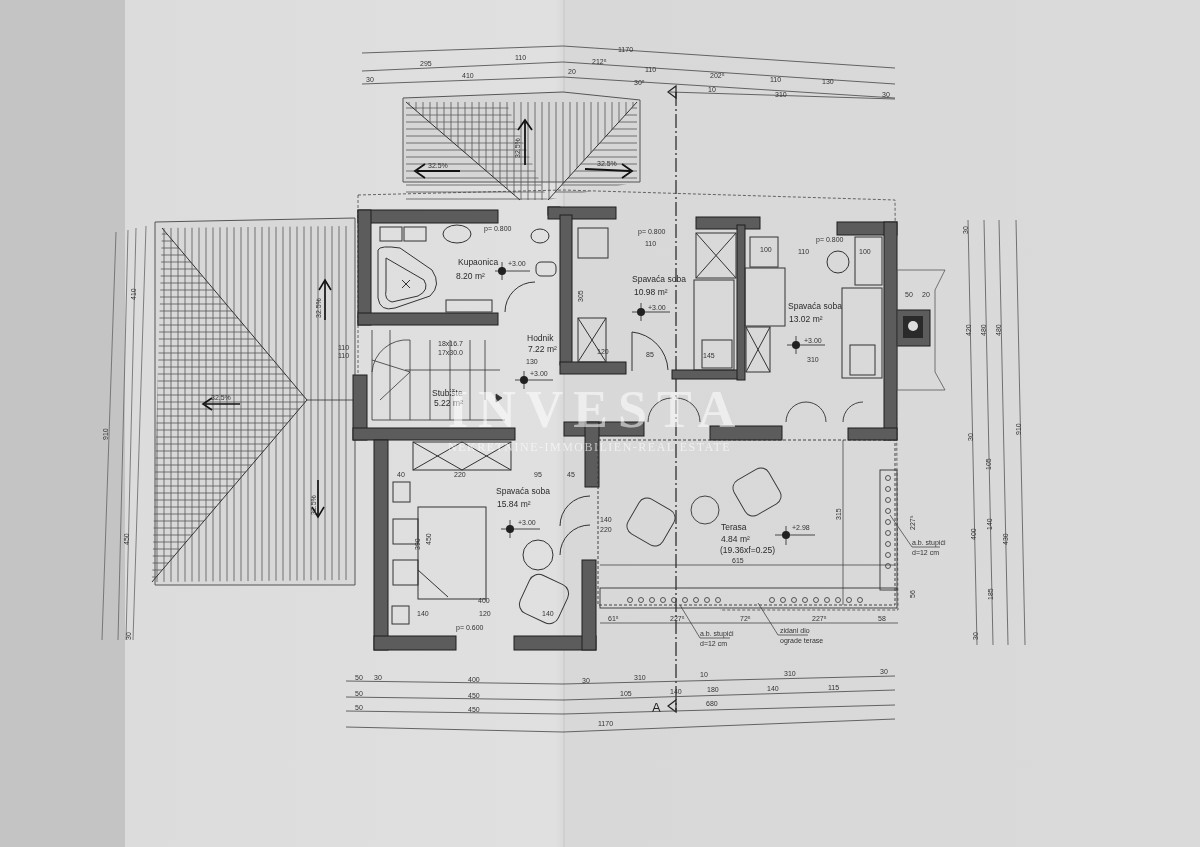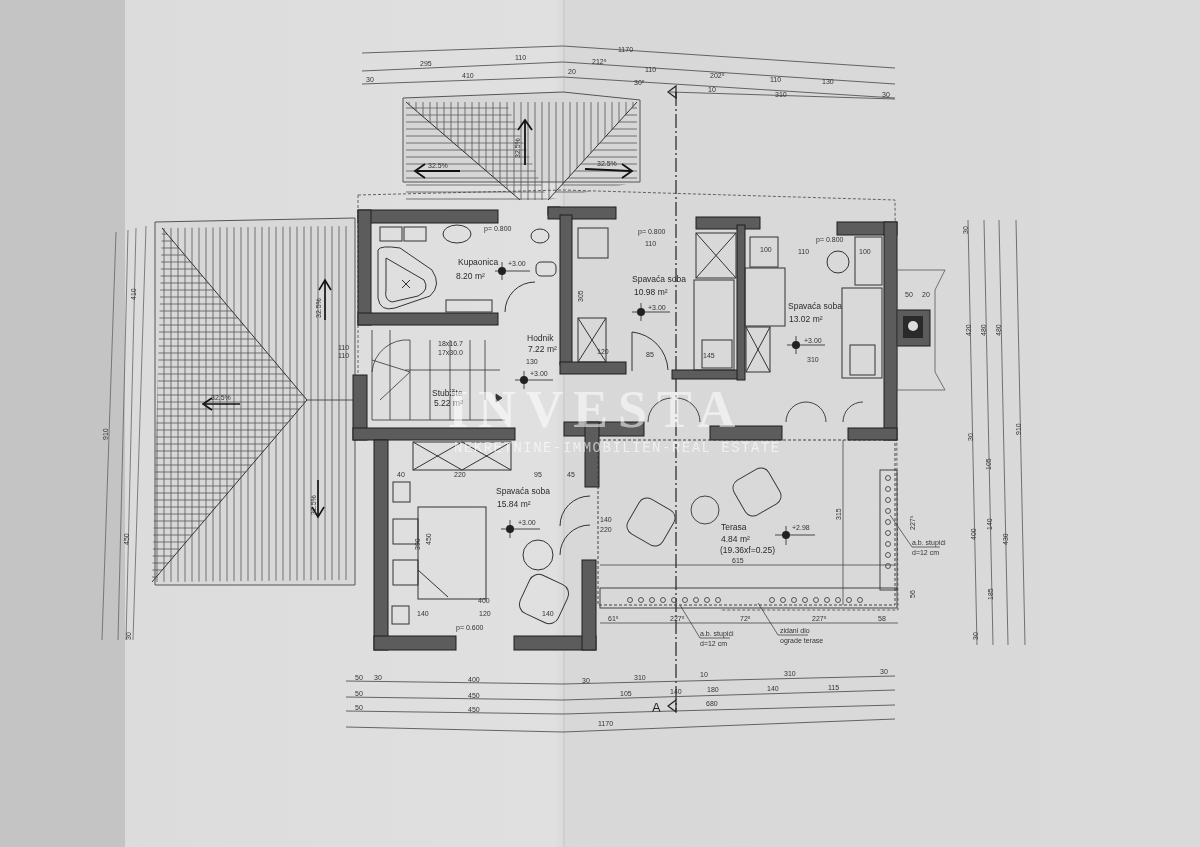--- a/index.html
+++ b/index.html
@@ -5,21 +5,21 @@
   html,body{margin:0;padding:0;}
   body{width:1200px;height:847px;overflow:hidden;background:#c9c9c9;font-family:"Liberation Sans",sans-serif;position:relative;}
   .paper-left{position:absolute;left:0;top:0;width:125px;height:847px;background:#c4c4c4;}
   .paper{position:absolute;left:125px;top:0;width:1075px;height:847px;background:linear-gradient(90deg,#dcdcdc 0%,#e0e0e0 40%,#d8d8d8 41%,#dadada 100%);}
   .fold{position:absolute;left:563px;top:0;width:2px;height:847px;background:#cfcfcf;}
   svg.plan{position:absolute;left:0;top:0;}
   .dim{font-family:"Liberation Sans",sans-serif;font-size:7px;fill:#333;}
   .room{font-family:"Liberation Sans",sans-serif;font-size:8.5px;fill:#2a2a2a;}
   .wm{position:absolute;left:448px;top:380px;width:340px;height:80px;pointer-events:none;}
   .wm-title{position:absolute;left:0;top:0;font-size:52px;font-weight:bold;letter-spacing:10px;color:rgba(255,255,255,0.55);font-family:Liberation Serif, serif;}
-  .wm-sub{position:absolute;left:0;top:60px;font-size:14px;letter-spacing:1.5px;color:rgba(255,255,255,0.6);font-family:Liberation Mono, monospace;white-space:nowrap;margin-left:6px;}
+  .wm-sub{position:absolute;left:0;top:60px;font-size:12px;letter-spacing:1.5px;color:rgba(255,255,255,0.6);font-family:Liberation Serif, serif;white-space:nowrap;}
 </style>
 </head>
 <body>
 
 <div class="paper-left"></div>
 <div class="paper"></div>
 <div class="fold"></div>
 
 <svg class="plan" width="1200" height="847" viewBox="0 0 1200 847">
   <defs>

